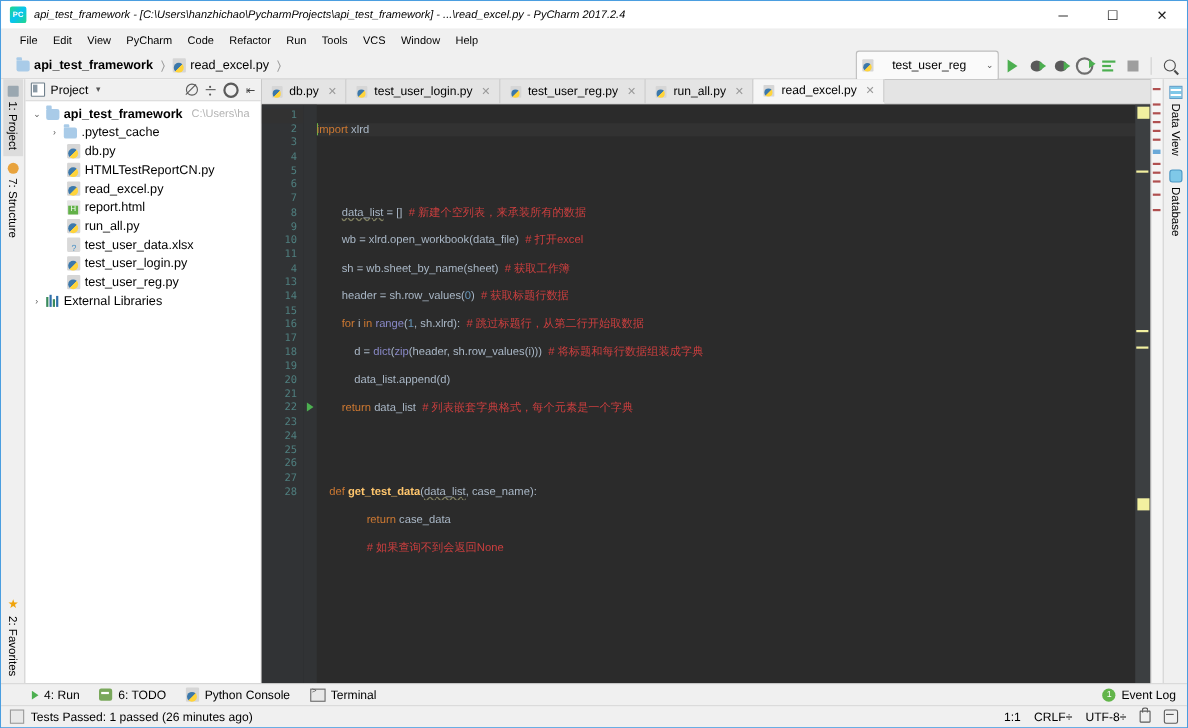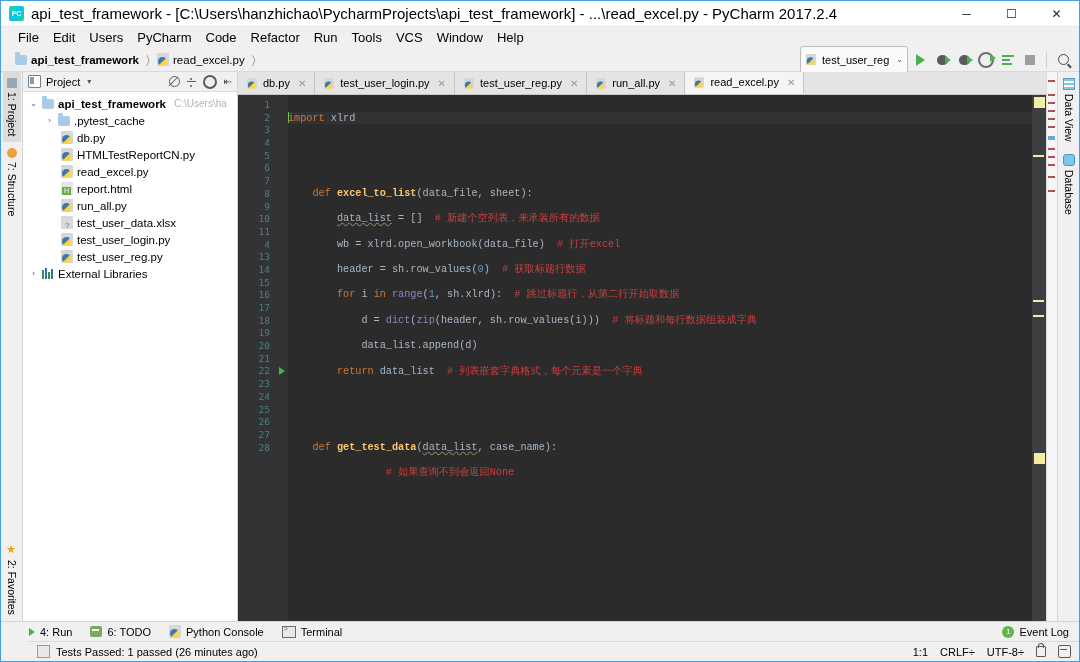--- a/index.html
+++ b/index.html
@@ -26,34 +26,34 @@
   .pc-logo{
     width:15px;height:15px;border-radius:2px;margin-right:7px;
     background:linear-gradient(135deg,#21d789 0%,#07c3f2 50%,#21d789 100%);
     position:relative;flex:0 0 auto;
   }
   .pc-logo:after{
     content:"PC";position:absolute;inset:0;color:#fff;font-size:7px;
     font-weight:bold;display:flex;align-items:center;justify-content:center;
     font-family:"Liberation Sans", sans-serif;
   }
-  .title-text{font-size:15px;color:#000;white-space:nowrap;}
+  .title-text{font-size:10px;color:#000;white-space:nowrap;font-style:italic;}
   .win-btns{margin-left:auto;display:flex;height:26px;}
   .win-btn{
     width:45px;height:26px;display:flex;align-items:center;justify-content:center;
     font-size:12px;color:#222;
   }
 
   
   .menubar{
     height:21px;min-height:21px;display:flex;align-items:center;
     background:#f0f0f0;padding-left:10px;box-sizing:border-box;
   }
   .menu-item{
-    padding:2px 7px;font-size:13px;color:#000;cursor:default;
+    padding:2px 7px;font-size:10px;color:#000;cursor:default;
   }
 
   
   .navbar{
     height:24px;min-height:24px;display:flex;align-items:center;
     background:#f0f0f0;padding-left:14px;box-sizing:border-box;
     border-bottom:1px solid #d9d9d9;
   }
   .crumb{display:flex;align-items:center;gap:4px;font-size:11.5px;}
   .crumb b{font-weight:bold;color:#000;}
@@ -70,21 +70,21 @@
     width:12px;height:13px;display:inline-block;position:relative;
     background:#d6d6d6;border-radius:1px;
   }
   .ic-py:before{
     content:"";position:absolute;left:1px;bottom:0px;width:9px;height:9px;
     border-radius:50%;
     background:linear-gradient(135deg,#3c78aa 0%,#3c78aa 48%,#ffd43b 52%,#ffd43b 100%);
   }
   .toolbar-right{margin-left:auto;display:flex;align-items:center;gap:2px;padding-right:6px;}
   .run-config{
-    display:flex;align-items:center;gap:5px;
+    display:flex;align-items:center;gap:16px;
     border:1px solid #bdbdbd;border-radius:3px;background:#fafafa;
     height:18px;padding:4px 4px;font-size:11px;
   }
   .run-config .ic-py{transform:scale(.85);}
   .caret{font-size:8px;color:#555;margin-left:2px;}
   .tb-ic{
     width:20px;height:19px;display:flex;align-items:center;justify-content:center;
     position:relative;
   }
   .tri-run{
@@ -208,21 +208,21 @@
   .gutter div.cur{background:#323232;}
   .gmark{
     width:12px;min-width:12px;background:#313335;padding-top:4px;position:relative;
   }
   .gmark .gr{height:12.7px;line-height:12.7px;text-align:center;}
   .tri-small{
     display:inline-block;width:0;height:0;border-left:6px solid #4caf50;
     border-top:4px solid transparent;border-bottom:4px solid transparent;
   }
   .code{
-    flex:1;font-family:Liberation Mono, monospace;font-size:10.2px;
+    flex:1;font-family:Liberation Sans, sans-serif;font-size:10.2px;
     line-height:12.7px;padding-top:4px;white-space:pre;color:#a9b7c6;
     overflow:hidden;position:relative;
   }
   .code .ln{height:12.7px;}
   .code .ln.cur{background:#323232;}
   .kw{color:#cc7832;}
   .fn{color:#ffc66d;font-weight:bold;}
   .str{color:#6a8759;}
   .num{color:#6897bb;}
   .cmt{color:#cc3f3f;}
@@ -261,21 +261,21 @@
   }
   .todo-ic{width:12px;height:11px;background:#7aa85c;border-radius:2px;position:relative;}
   .todo-ic:after{content:"";position:absolute;left:2px;top:3px;width:7px;height:2px;background:#fff;}
   .term-ic{width:12px;height:10px;border:1px solid #6a6a6a;background:#e8e8e8;position:relative;}
   .term-ic:after{content:">";position:absolute;left:1px;top:-2px;font-size:7px;color:#555;}
 
   
   .statusbar{
     height:20px;min-height:20px;display:flex;align-items:center;
     background:#f0f0f0;border-top:1px solid #d9d9d9;padding:0 8px;box-sizing:border-box;
-    font-size:11px;color:#000;margin-left:28px;
+    font-size:11px;color:#000;
   }
   .st-box{width:11px;height:11px;border:1px solid #9a9a9a;background:#e8e8e8;margin-right:6px;}
   .st-right{margin-left:auto;display:flex;align-items:center;gap:12px;}
   .lock-ic{width:8px;height:9px;border:1.3px solid #5a5a5a;border-radius:1px;position:relative;}
   .lock-ic:before{
     content:"";position:absolute;left:1px;top:-4px;width:4px;height:4px;
     border:1.3px solid #5a5a5a;border-bottom:none;border-radius:3px 3px 0 0;
   }
   .face-ic{width:11px;height:11px;border:1.3px solid #5a5a5a;border-radius:2px;position:relative;}
   .face-ic:after{content:"";position:absolute;left:1px;top:3px;width:7px;height:1.3px;background:#5a5a5a;}
@@ -291,21 +291,21 @@
     <div class="win-btns">
       <div class="win-btn">─</div>
       <div class="win-btn">☐</div>
       <div class="win-btn close">✕</div>
     </div>
   </div>
 
   <div class="menubar">
     <div class="menu-item">File</div>
     <div class="menu-item">Edit</div>
-    <div class="menu-item">Users</div>
+    <div class="menu-item">View</div>
     <div class="menu-item">PyCharm</div>
     <div class="menu-item">Code</div>
     <div class="menu-item">Refactor</div>
     <div class="menu-item">Run</div>
     <div class="menu-item">Tools</div>
     <div class="menu-item">VCS</div>
     <div class="menu-item">Window</div>
     <div class="menu-item">Help</div>
   </div>
 
@@ -537,31 +537,32 @@
             <div class="gr"></div>
             <div class="gr"></div>
           <div class="gr"></div>
           <div class="gr"><span class="tri-small"></span></div>
         </div>
 
         <div class="code">
 <div class="ln cur"><span class="caretbar"></span><span class="kw">import</span> <span class="def">xlrd</span></div>
 <div class="ln"> </div>
 <div class="ln"> </div>
-<div class="ln">    <span class="kw">def</span> <span class="fn">excel_to_list</span>(<span class="def">data_file</span>, <span class="def">sheet</span>):</div>
 <div class="ln">        <span class="def wavy">data_list</span> = []  <span class="cmt"># 新建个空列表，来承装所有的数据</span></div>
 <div class="ln">        <span class="def">wb</span> = <span class="def">xlrd</span>.<span class="def">open_workbook</span>(<span class="def">data_file</span>)  <span class="cmt"># 打开excel</span></div>
+<div class="ln">        <span class="def">sh</span> = <span class="def">wb</span>.<span class="def">sheet_by_name</span>(<span class="def">sheet</span>)  <span class="cmt"># 获取工作簿</span></div>
 <div class="ln">        <span class="def">header</span> = <span class="def">sh</span>.<span class="def">row_values</span>(<span class="num">0</span>)  <span class="cmt"># 获取标题行数据</span></div>
 <div class="ln">        <span class="kw">for</span> <span class="def">i</span> <span class="kw">in</span> <span class="bi">range</span>(<span class="num">1</span>, <span class="def">sh</span>.<span class="def">xlrd</span>):  <span class="cmt"># 跳过标题行，从第二行开始取数据</span></div>
 <div class="ln">            <span class="def">d</span> = <span class="bi">dict</span>(<span class="bi">zip</span>(<span class="def">header</span>, <span class="def">sh</span>.<span class="def">row_values</span>(<span class="def">i</span>)))  <span class="cmt"># 将标题和每行数据组装成字典</span></div>
 <div class="ln">            <span class="def">data_list</span>.<span class="def">append</span>(<span class="def">d</span>)</div>
 <div class="ln">        <span class="kw">return</span> <span class="def">data_list</span>  <span class="cmt"># 列表嵌套字典格式，每个元素是一个字典</span></div>
 <div class="ln"> </div>
 <div class="ln"> </div>
 <div class="ln">    <span class="kw">def</span> <span class="fn">get_test_data</span>(<span class="def wavy">data_list</span>, <span class="def">case_name</span>):</div>
+<div class="ln">                <span class="kw">return</span> <span class="def">case_data</span></div>
 <div class="ln">                <span class="cmt"># 如果查询不到会返回None</span></div>
 <div class="ln"> </div>
 <div class="ln"> </div>
 
 
 
 
 
 
 

